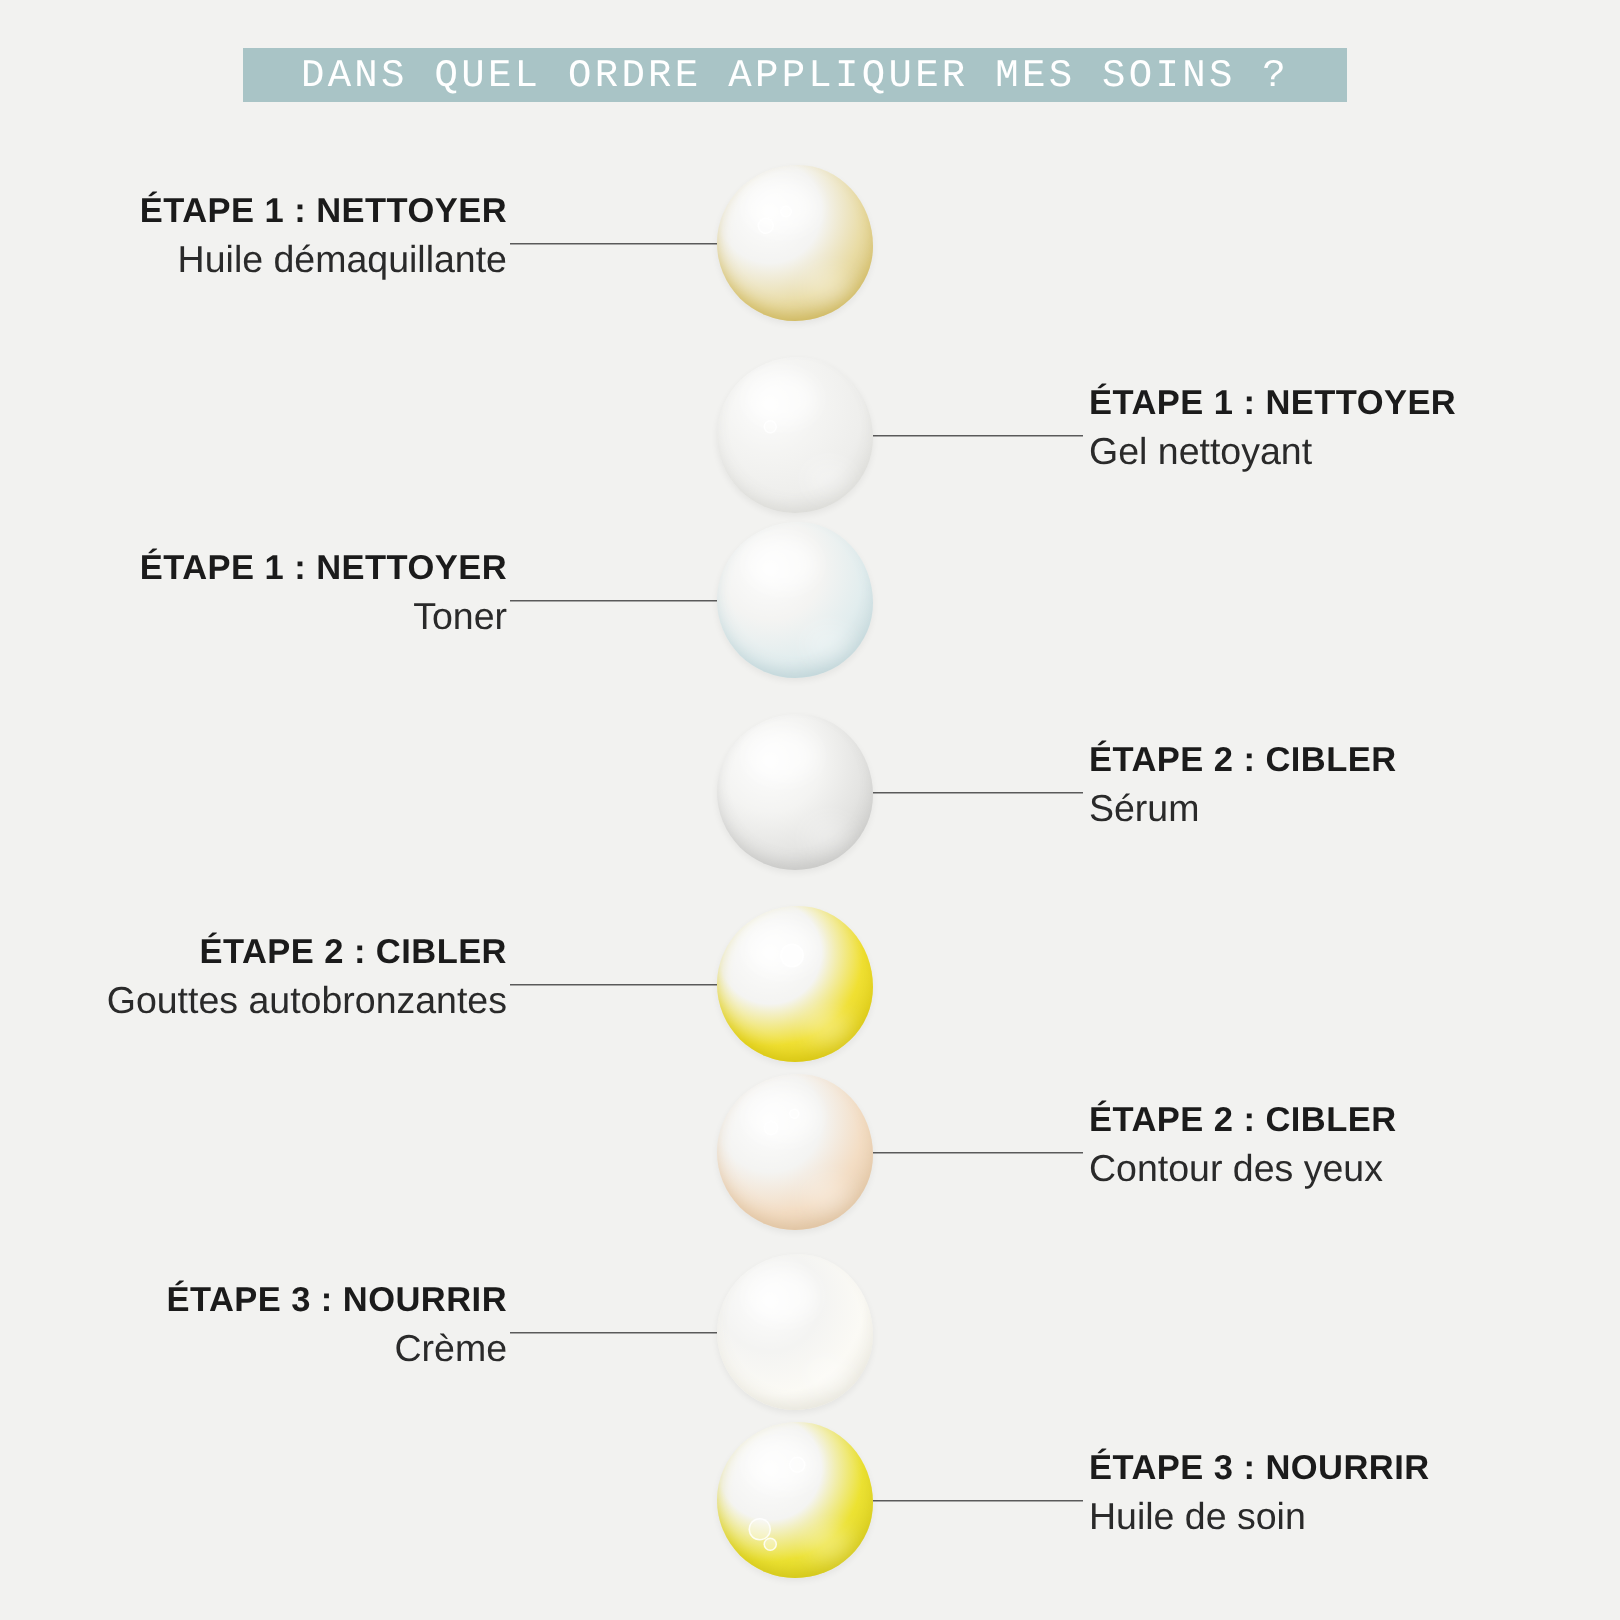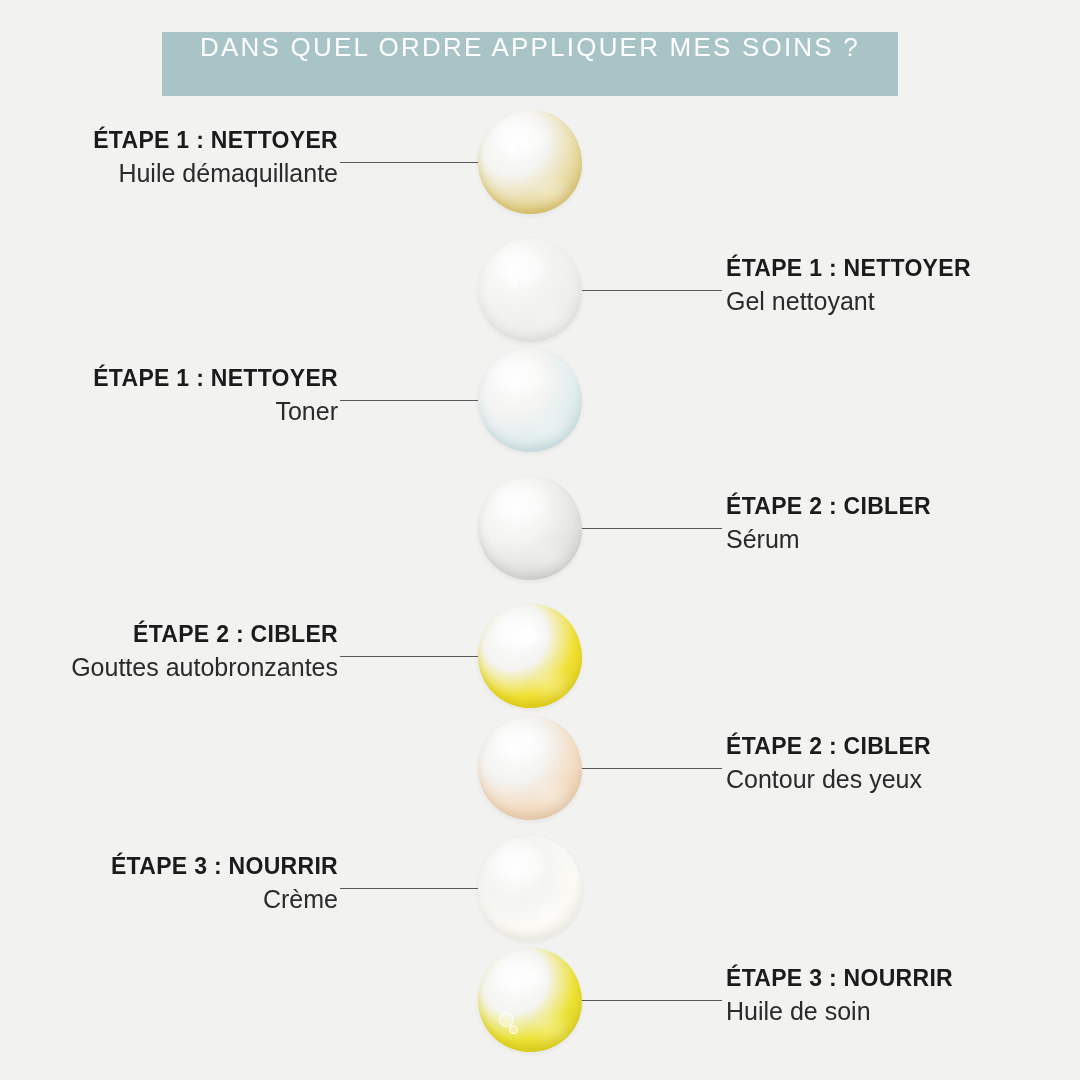--- a/index.html
+++ b/index.html
@@ -20,25 +20,26 @@
     width: 1080px;
     height: 1080px;
   }
 
   
   .title-banner {
     position: absolute;
     left: 162px;
     top: 32px;
     width: 736px;
-    height: 64px;
+    height: 36px;
     background: #a9c4c6;
     display: flex;
-    align-items: flex-start;
+    align-items: center;
     justify-content: center;
+    font-family: Liberation Mono, monospace;
   }
   .title-banner .title-text {
     color: #ffffff;
     font-size: 26px;
     letter-spacing: 2.2px;
     font-weight: 400;
     white-space: nowrap;
   }
 
   

